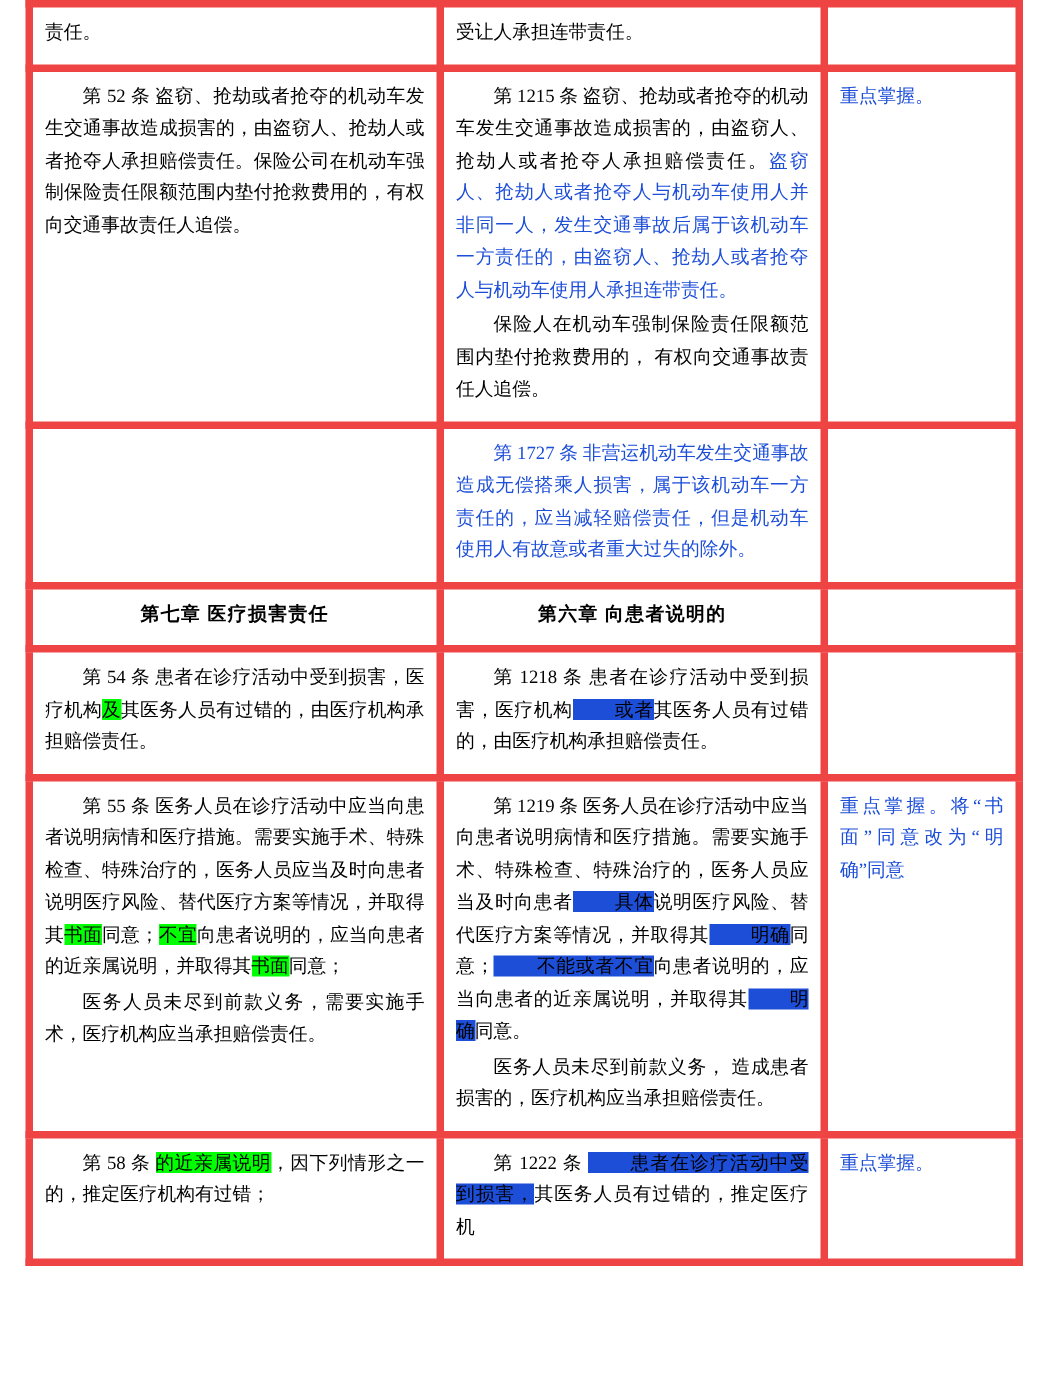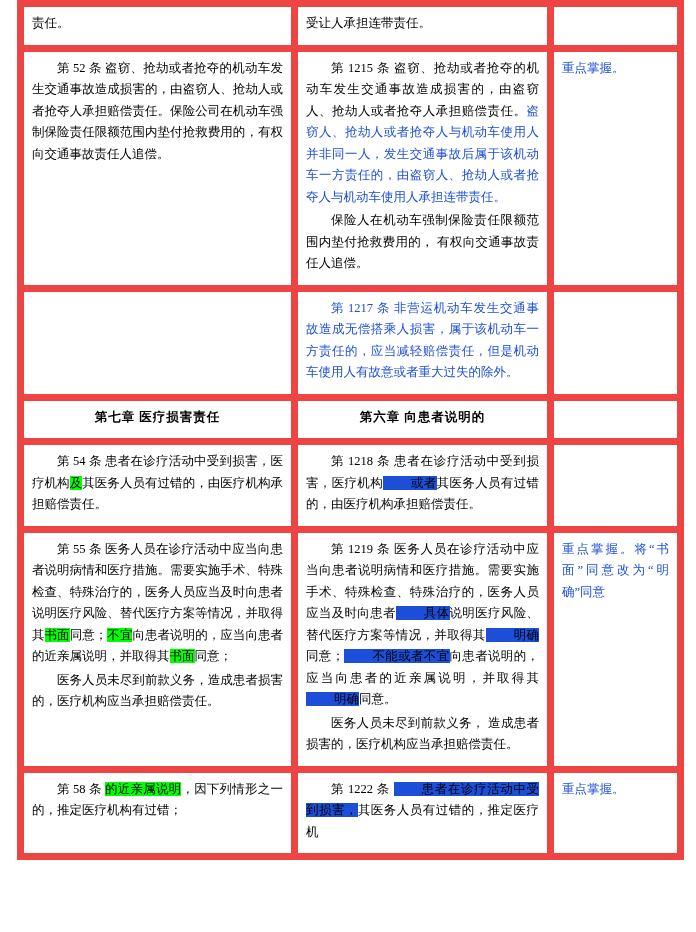--- a/index.html
+++ b/index.html
@@ -20,21 +20,21 @@
     position: relative;
     box-sizing: border-box;
   }
   table.doc {
     border-collapse: collapse;
     width: 660px;
     margin: 0 17px;
     table-layout: fixed;
   }
   table.doc td {
-    border: 7px solid #ef4444;
+    border: 5px solid #ef4444;
     vertical-align: top;
     padding: 6px 8px 8px 8px;
     font-size: 12.5px;
     line-height: 1.72;
     box-sizing: border-box;
   }
   col.c1 { width: 274px; }
   col.c2 { width: 256px; }
   col.c3 { width: 130px; }
 
@@ -79,21 +79,21 @@
             <p class="p indent"><span>第 1215 条  盗窃、抢劫或者抢夺的机动车发生交通事故造成损害的，由盗窃人、抢劫人或者抢夺人承担赔偿责任。</span><span class="red">盗窃人、抢劫人或者抢夺人与机动车使用人并非同一人，发生交通事故后属于该机动车一方责任的，由盗窃人、抢劫人或者抢夺人与机动车使用人承担连带责任。</span></p>
             <p class="p indent"><span>保险人在机动车强制保险责任限额范围内垫付抢救费用的， 有权向交通事故责任人追偿。</span></p>
           </td>
           <td>
             <p class="p"><span class="red">重点掌握。</span></p>
           </td>
         </tr>
         <tr>
           <td></td>
           <td>
-            <p class="p indent"><span class="red">第 1217 条  非营运机动车发生交通事故造成无偿搭乘人损害，属于该机动车一方责任的，应当减轻赔偿责任，但是机动车使用人有故意或者重大过失的除外。</span></p>
+            <p class="p indent"><span class="red">第 1727 条  非营运机动车发生交通事故造成无偿搭乘人损害，属于该机动车一方责任的，应当减轻赔偿责任，但是机动车使用人有故意或者重大过失的除外。</span></p>
           </td>
           <td></td>
         </tr>
         <tr>
           <td>
             <p class="p chapter bold"><span>第七章  医疗损害责任</span></p>
           </td>
           <td>
             <p class="p chapter bold"><span>第六章  向患者说明的</span></p>
           </td>
@@ -104,21 +104,21 @@
             <p class="p indent"><span>第 54 条  患者在诊疗活动中受到损害，医疗机构</span><span class="hl-g">及</span><span>其医务人员有过错的，由医疗机构承担赔偿责任。</span></p>
           </td>
           <td>
             <p class="p indent"><span>第 1218 条  患者在诊疗活动中受到损害，医疗机构</span><span class="hl-y">或者</span><span>其医务人员有过错的，由医疗机构承担赔偿责任。</span></p>
           </td>
           <td></td>
         </tr>
         <tr>
           <td>
             <p class="p indent"><span>第 55 条  医务人员在诊疗活动中应当向患者说明病情和医疗措施。需要实施手术、特殊检查、特殊治疗的，医务人员应当及时向患者说明医疗风险、替代医疗方案等情况，并取得其</span><span class="hl-g">书面</span><span>同意；</span><span class="hl-g">不宜</span><span>向患者说明的，应当向患者 的近亲属说明，并取得其</span><span class="hl-g">书面</span><span>同意；</span></p>
-            <p class="p indent"><span>医务人员未尽到前款义务，造成患者损害的，医疗机构应当承担赔偿责任。</span></p>
+            <p class="p indent"><span>医务人员未尽到前款义务，需要实施手术，医疗机构应当承担赔偿责任。</span></p>
           </td>
           <td>
             <p class="p indent"><span>第 1219 条  医务人员在诊疗活动中应当向患者说明病情和医疗措施。需要实施手术、特殊检查、特殊治疗的，医务人员应当及时向患者</span><span class="hl-y">具体</span><span>说明医疗风险、替代医疗方案等情况，并取得其</span><span class="hl-y">明确</span><span>同意；</span><span class="hl-y">不能或者不宜</span><span>向患者说明的，应当向患者的近亲属说明，并取得其</span><span class="hl-y">明确</span><span>同意。</span></p>
             <p class="p indent"><span>医务人员未尽到前款义务， 造成患者损害的，医疗机构应当承担赔偿责任。</span></p>
           </td>
           <td>
             <p class="p"><span class="red">重点掌握。将“书面”同意改为“明确”同意</span></p>
           </td>
         </tr>
         <tr>

